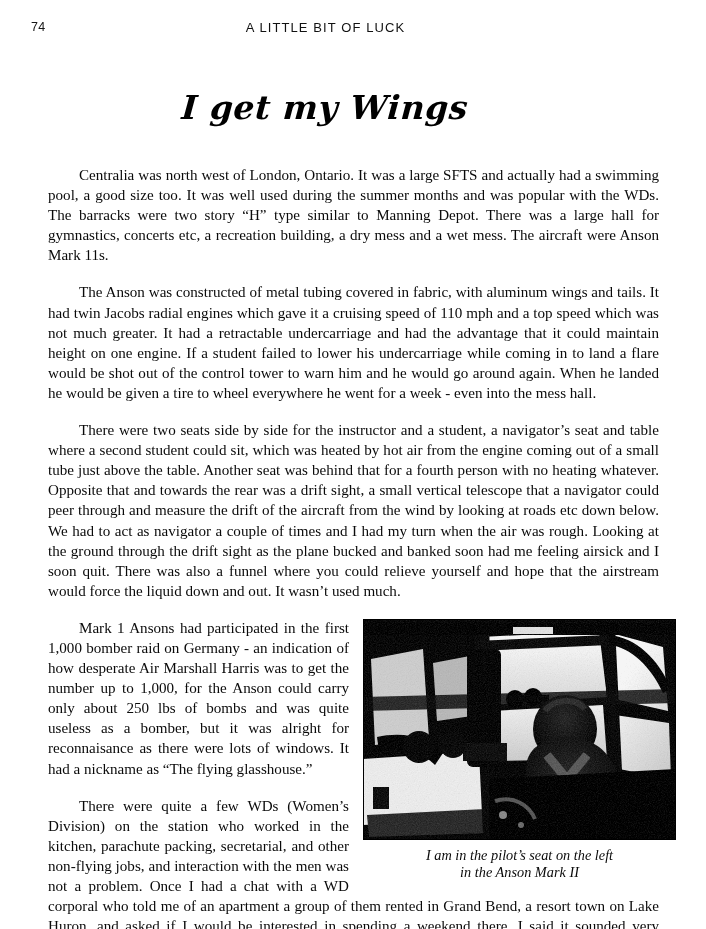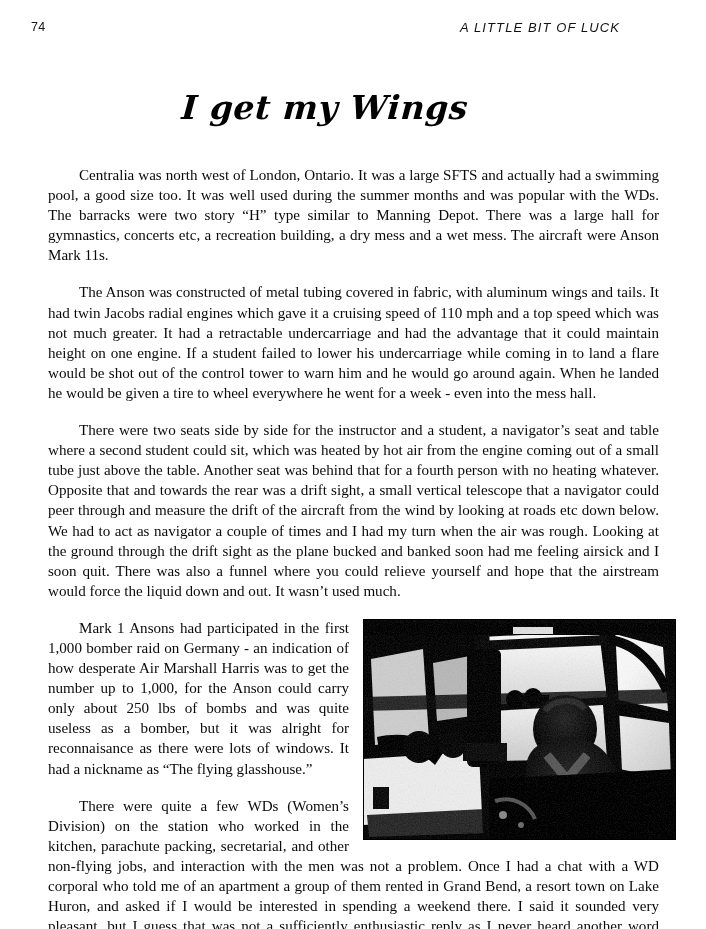--- a/index.html
+++ b/index.html
@@ -39,26 +39,25 @@
     font-family: "Liberation Sans", sans-serif;
     font-size: 12.5px;
     letter-spacing: 0.2px;
     color: #161616;
   }
   .head-title {
     position: absolute;
     left: 0;
     right: 0;
     top: 0;
-    text-align: right;
+    text-align: center;
     font-family: "Liberation Sans", sans-serif;
     font-size: 13px;
     letter-spacing: 1.1px;
     color: #111111;
-    font-style: italic;
   }
 
   
   .chapter-title {
     position: absolute;
     top: 88px;
     left: 0;
     right: 0;
     text-align: center;
     font-family: "DejaVu Serif", serif;
@@ -204,20 +203,24 @@
           <path d="M132 182 C150 176 166 186 172 200" stroke="#9a9a9a" stroke-width="4" fill="none" opacity="0.55"></path>
           <circle cx="140" cy="196" r="4" fill="#c9c9c9" opacity="0.65"></circle>
           <circle cx="158" cy="206" r="3" fill="#bdbdbd" opacity="0.55"></circle>
 
           <rect x="150" y="8" width="40" height="7" fill="#d8d8d8"></rect>
 
           <rect x="0" y="0" width="313" height="221" filter="url(#grain)" fill="none" opacity="0.55"></rect>
           <rect x="0" y="0" width="313" height="221" fill="none" stroke="#000" stroke-width="2"></rect>
         </svg>
       </div>
+      <div class="figcaption">
+        <span class="cap-line">I am in the pilot’s seat on the left</span>
+        <span class="cap-line">in the Anson Mark II</span>
+      </div>
     </div>
 
     <p>Mark 1 Ansons had participated in the first 1,000 bomber raid on Germany - an indication of how desperate Air Marshall Harris was to get the number up to 1,000, for the Anson could carry only about 250 lbs of bombs and was quite useless as a bomber, but it was alright for reconnaisance as there were lots of windows. It had a nickname as “The flying glasshouse.”</p>
     <p>There were quite a few WDs (Women’s Division) on the station who worked in the kitchen, parachute packing, secretarial, and other non-flying jobs, and interaction with the men was not a problem. Once I had a chat with a WD corporal who told me of an apartment a group of them rented in Grand Bend, a resort town on Lake Huron, and asked if I would be interested in spending a weekend there. I said it sounded very pleasant, but I guess that was not a sufficiently enthusiastic reply as I never heard another word about it. Subsequently there was a scandal when an officer took her up for a flight, which was against regulations, and the plane had to make a forced landing. There was one WD known as the bicycle, because everybody rode her; I was curious to know who she was but never found out. A WD in the kitchen took a shine to me and gave me extra helpings at meals. Once when we were walking back from a movie she snatched my cap off and ran into a field. I chased after her and she</p>
 
   </div>
 
 </div>
 
 </body></html>

